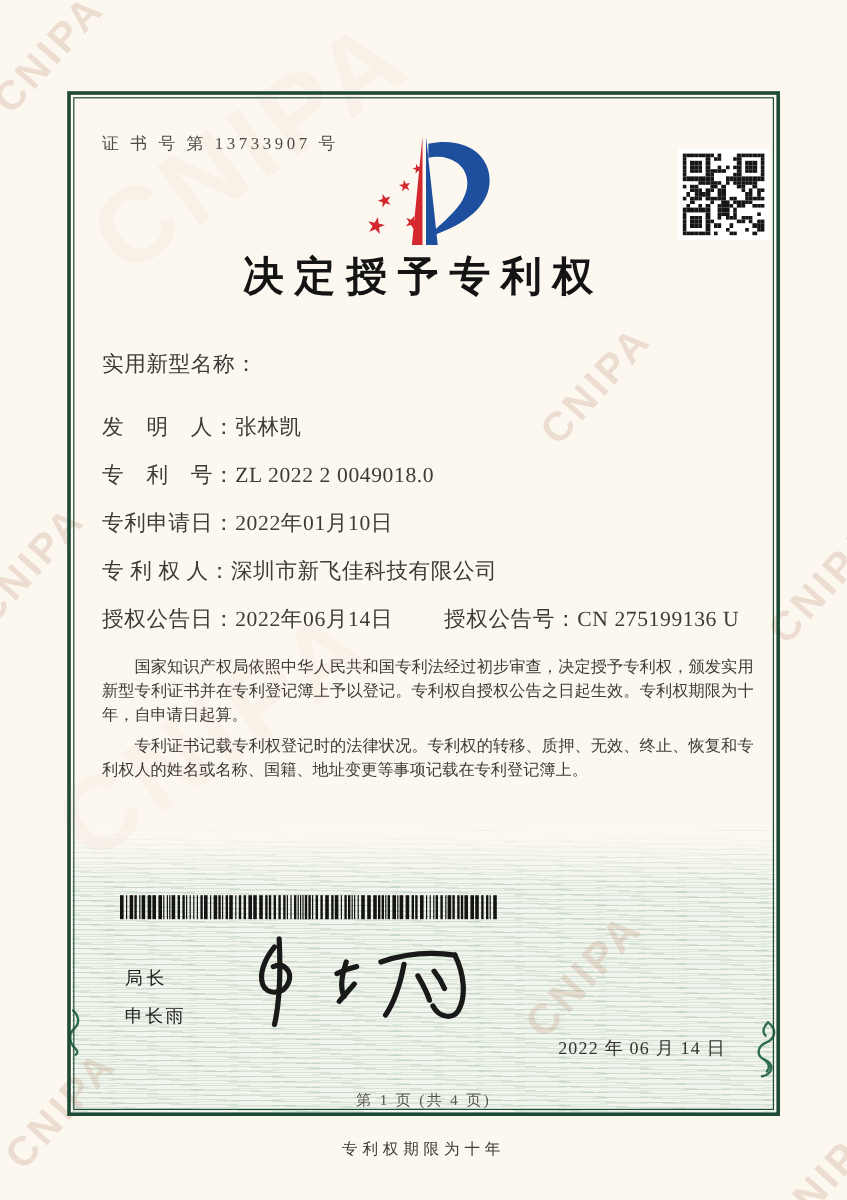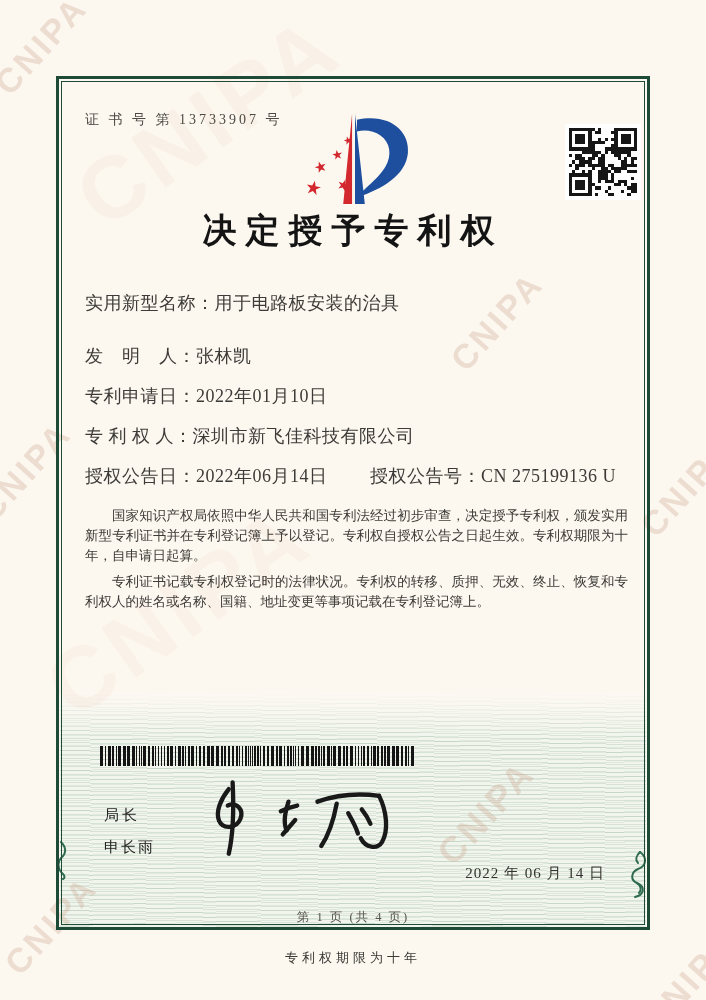--- a/index.html
+++ b/index.html
@@ -554,25 +554,28 @@
         <div></div>
         <div></div>
       </div>
     </div>
 
   <div class="title">决定授予专利权</div>
 
   <div class="content">
     <div class="row first">
       <span class="flabel">实用新型名称：</span>
-      <span class="fvalue">用于电路板安装的治具</span>
     </div>
     <div class="row">
       <span class="flabel">发　明　人：</span>
       <span class="fvalue">张林凯</span>
+    </div>
+    <div class="row">
+      <span class="flabel">专　利　号：</span>
+      <span class="fvalue">ZL 2022 2 0049018.0</span>
     </div>
     <div class="row">
       <span class="flabel">专利申请日：</span>
       <span class="fvalue">2022年01月10日</span>
     </div>
     <div class="row">
       <span class="flabel">专 利 权 人：</span>
       <span class="fvalue">深圳市新飞佳科技有限公司</span>
     </div>
     <div class="row grant">

